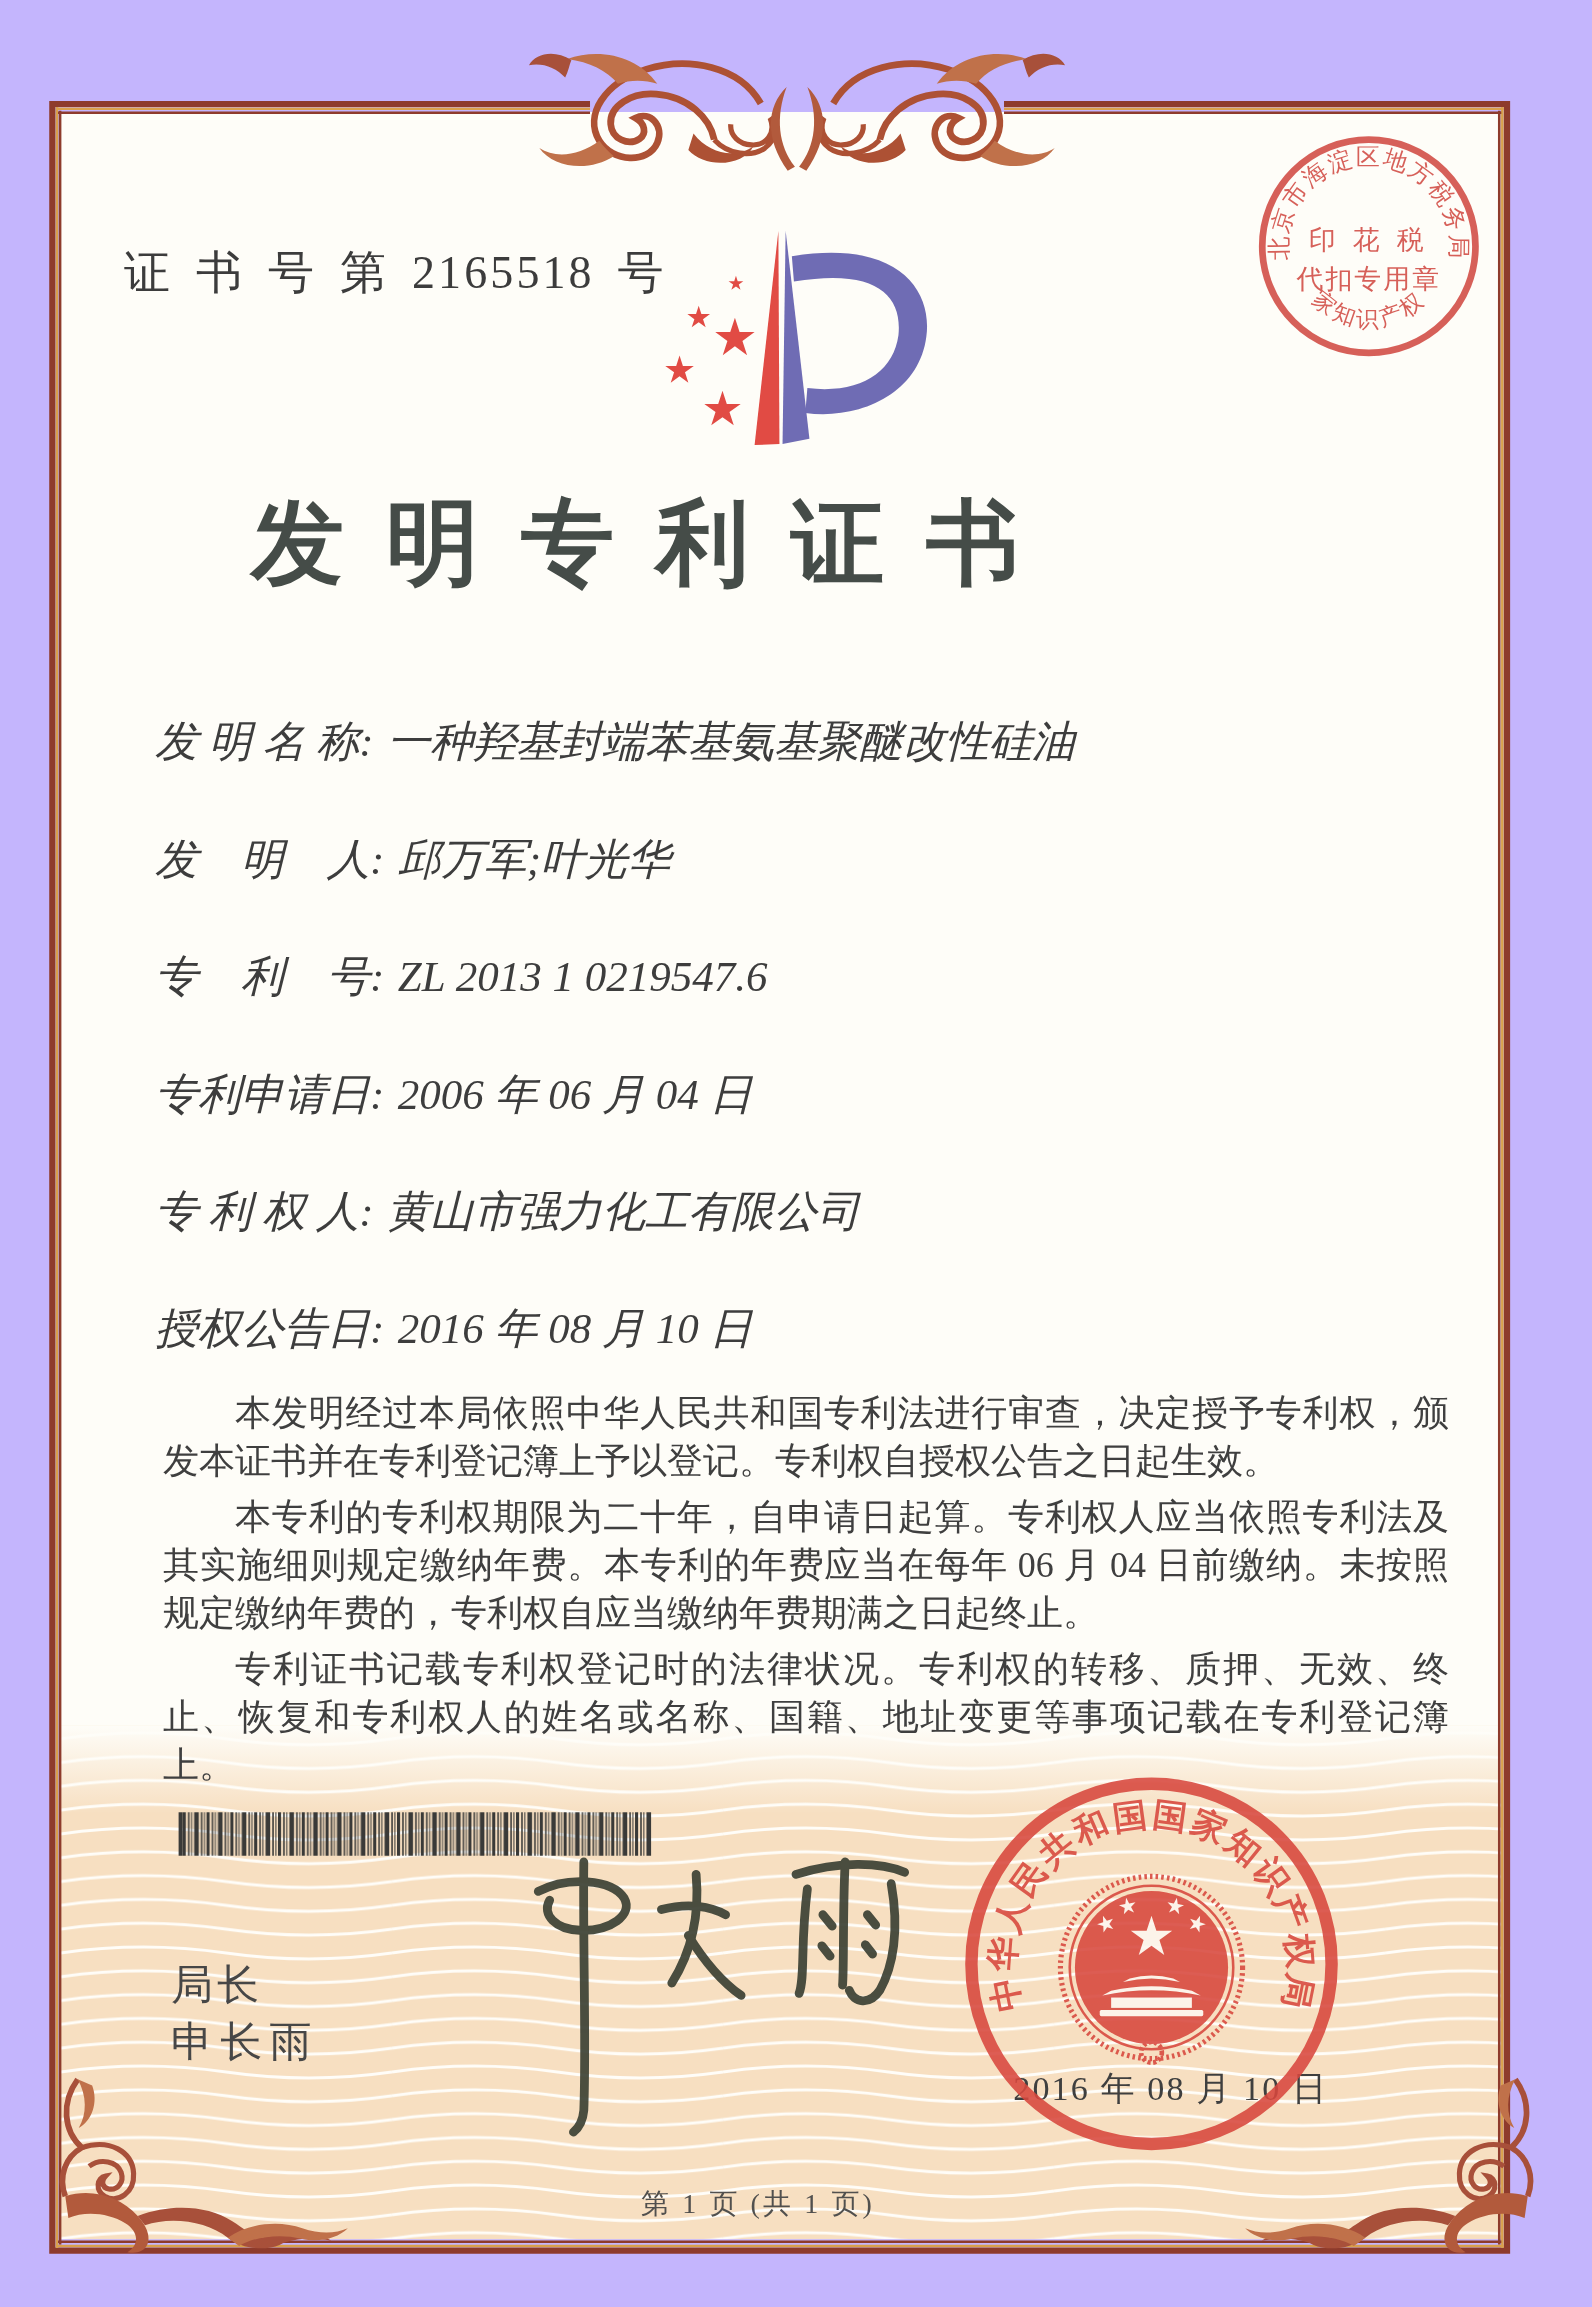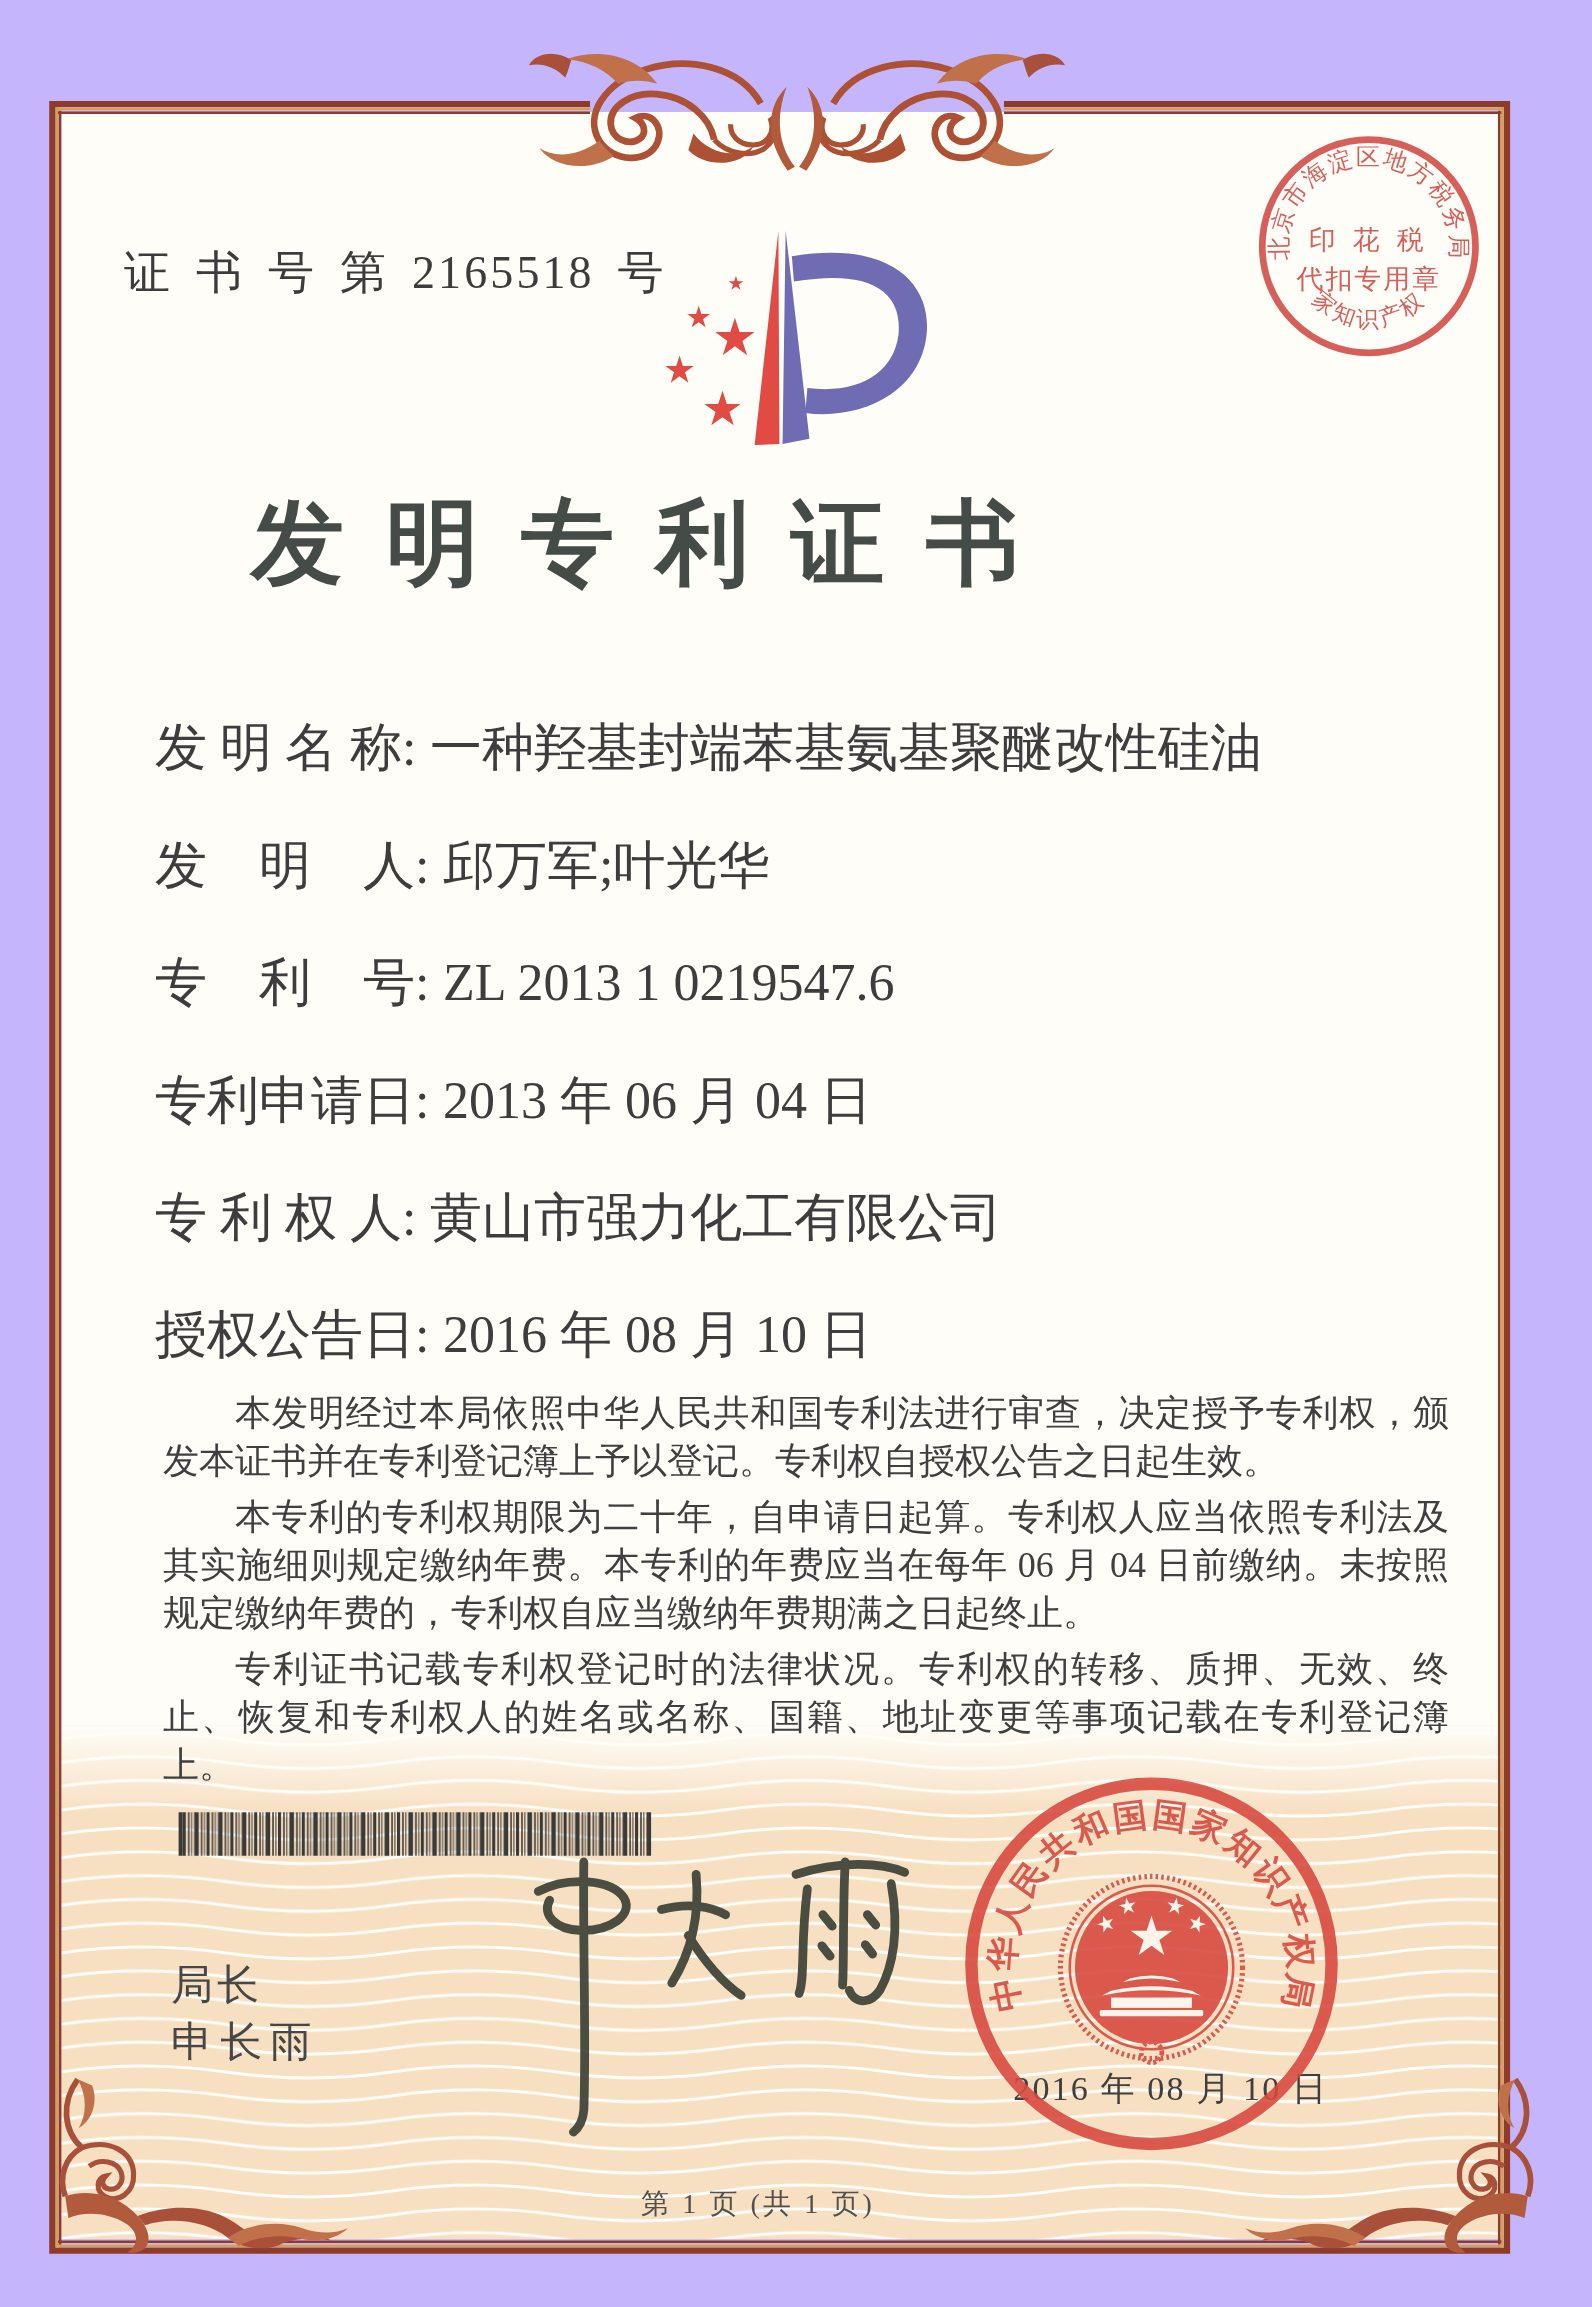--- a/index.html
+++ b/index.html
@@ -8,21 +8,21 @@
     position:relative; width:1593px; height:2307px;
     background:#c4b5fd; overflow:hidden;
     font-family:"Liberation Serif","DejaVu Serif",serif;
     color:#3f3f3f;
   }
   .inner-bg { position:absolute; left:61px; top:112px; width:1442px; height:2127px; background:#fefdf8; }
   .abs { position:absolute; }
   .cert-no { left:124px; top:242px; font-size:46px; letter-spacing:3.1px; word-spacing:8.3px; color:#3c3c3c; }
   .title { left:0; top:481px; width:1270px; text-align:center; font-size:93px; font-weight:bold;
            letter-spacing:42px; padding-left:42px; color:#454c48; }
-  .field { left:155px; font-size:52px; color:#3d3d3d; white-space:nowrap; }
+  .field { left:155px; font-size:43px; color:#3d3d3d; white-space:nowrap;font-style:italic; }
   .field .val { margin-left:13.5px; }
   .f0 { top:713px; } .f1 { top:831px; } .f2 { top:948px; }
   .f3 { top:1066px; } .f4 { top:1183px; } .f5 { top:1300px; }
   .body-block { left:155px; top:1381px; width:1302px; font-size:36px; line-height:48px;
                 text-align:justify; color:#3f3f3f; }
   .body-block p { text-indent:2em; margin:8px; }
   .signoff-role { left:171px; top:1957px; font-size:42px; letter-spacing:4.1px; color:#474747;text-align:right; }
   .signoff-name { left:171px; top:2014px; font-size:42px; letter-spacing:7.2px; color:#474747; }
   .footer-page { left:538px; top:2185px; width:440px; text-align:center; font-size:28px;
                  letter-spacing:3.1px; color:#51504e; }
@@ -57,21 +57,21 @@
   <div class="abs field f0">
     <span>发 明 名 称:</span><span class="val">一种羟基封端苯基氨基聚醚改性硅油</span>
   </div>
   <div class="abs field f1">
     <span>发　明　人:</span><span class="val">邱万军;叶光华</span>
   </div>
   <div class="abs field f2">
     <span>专　利　号:</span><span class="val">ZL 2013 1 0219547.6</span>
   </div>
   <div class="abs field f3">
-    <span>专利申请日:</span><span class="val">2013 年 06 月 04 日</span>
+    <span>专利申请日:</span><span class="val">2006 年 06 月 04 日</span>
   </div>
   <div class="abs field f4">
     <span>专 利 权 人:</span><span class="val">黄山市强力化工有限公司</span>
   </div>
   <div class="abs field f5">
     <span>授权公告日:</span><span class="val">2016 年 08 月 10 日</span>
   </div>
 
   <div class="abs body-block">
     <p>本发明经过本局依照中华人民共和国专利法进行审查，决定授予专利权，颁发本证书并在专利登记簿上予以登记。专利权自授权公告之日起生效。</p>

